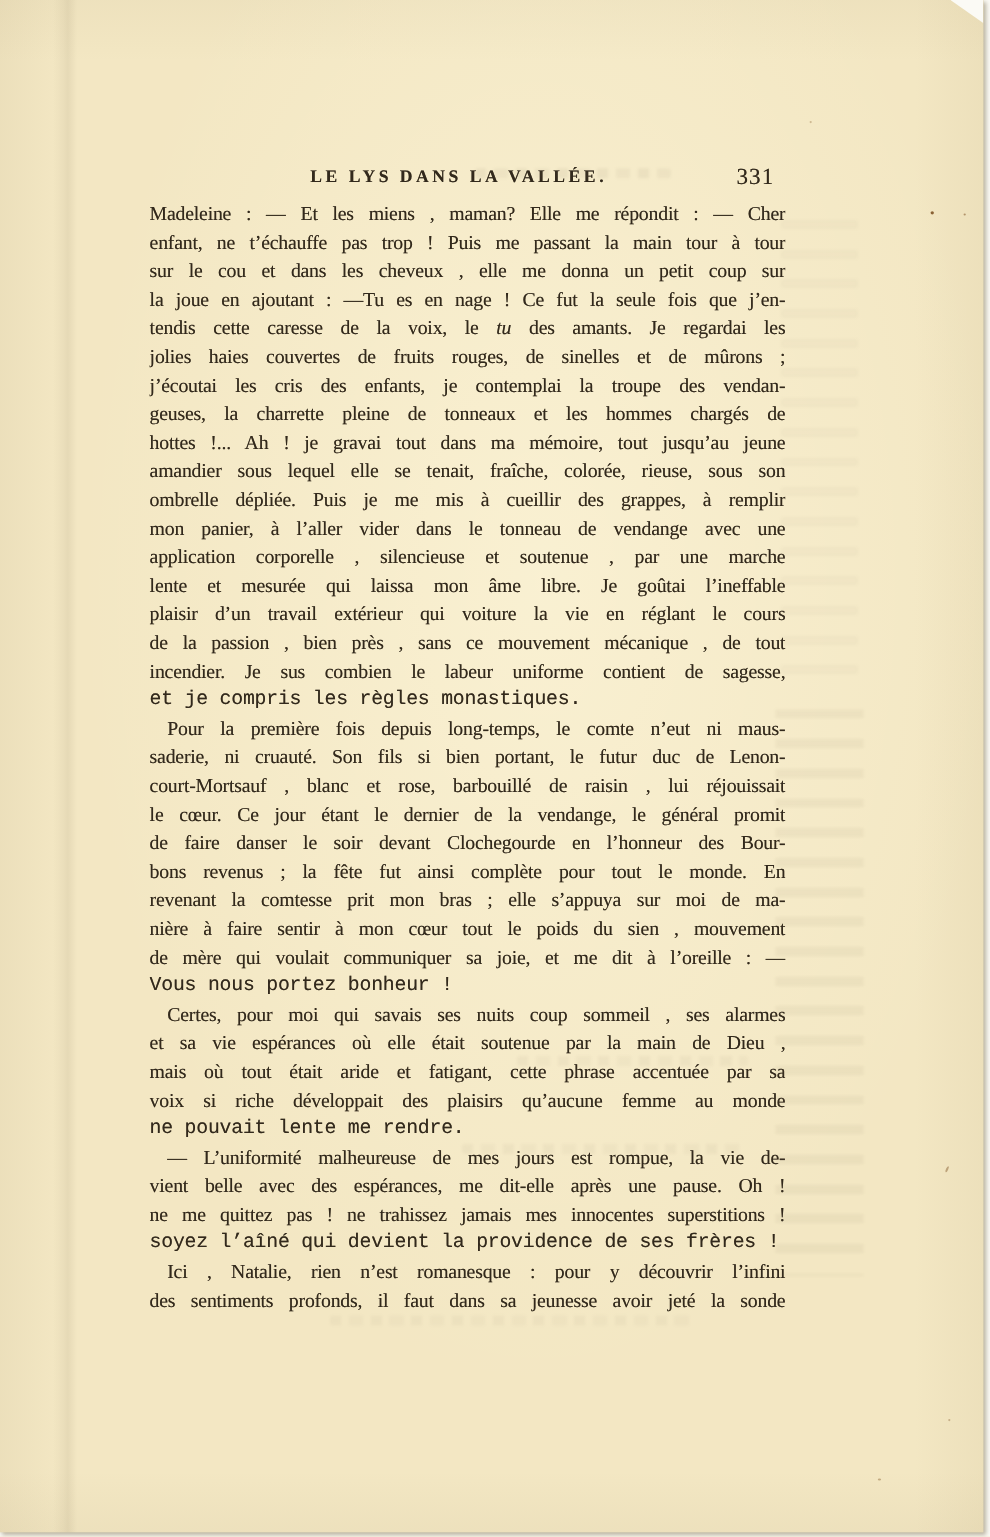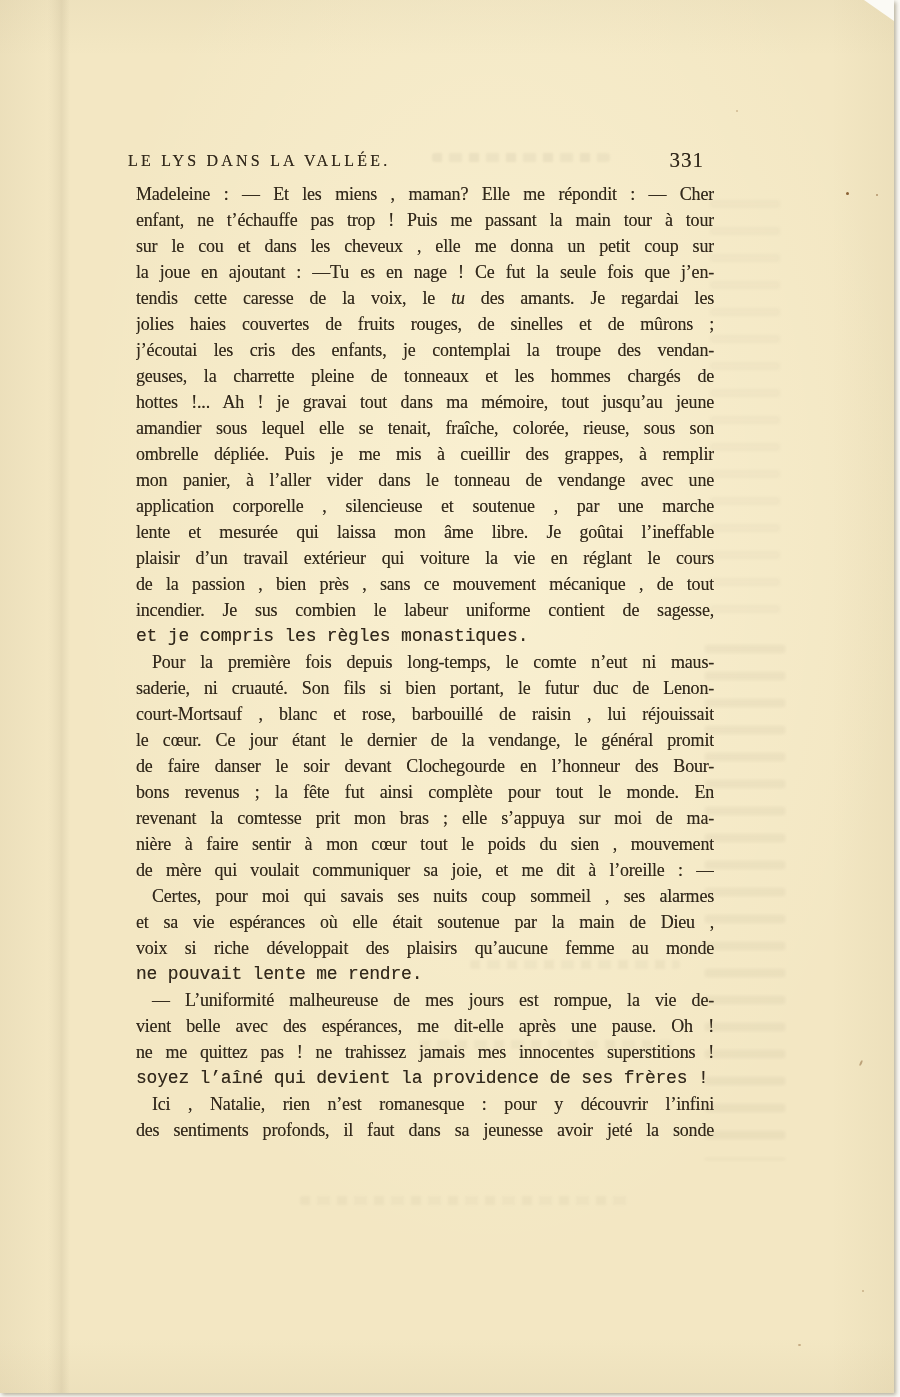--- a/index.html
+++ b/index.html
@@ -41,23 +41,23 @@
 
   
   .running-head {
     position: absolute;
     left: 128px; top: 148px;
     width: 578px; height: 26px;
     color: var(--ink, #32291c);
   }
   .head-title {
     display: block;
-    text-align: left;
+    text-align: center;
     font-size: 16px;
-    font-weight: normal;
+    font-weight: bold;
     letter-spacing: 3.2px;
     padding-top: 4px;
     text-shadow: 0 0 .4px rgba(45,35,20,.6);
   }
   .page-num {
     position: absolute;
     right: 2px; top: 0;
     font-size: 21px;
     font-weight: normal;
     letter-spacing: 1px;
@@ -145,24 +145,26 @@
       <div>
         <div class="line indent">Pour la première fois depuis long-temps, le comte n’eut ni maus-</div>
         <div class="line">saderie, ni cruauté. Son fils si bien portant, le futur duc de Lenon-</div>
         <div class="line">court-Mortsauf , blanc et rose, barbouillé de raisin , lui réjouissait</div>
         <div class="line">le cœur. Ce jour étant le dernier de la vendange, le général promit</div>
         <div class="line">de faire danser le soir devant Clochegourde en l’honneur des Bour-</div>
         <div class="line">bons revenus ; la fête fut ainsi complète pour tout le monde. En</div>
         <div class="line">revenant la comtesse prit mon bras ; elle s’appuya sur moi de ma-</div>
         <div class="line">nière à faire sentir à mon cœur tout le poids du sien , mouvement</div>
         <div class="line">de mère qui voulait communiquer sa joie, et me dit à l’oreille : —</div>
+        <div class="line para-end">Vous nous portez bonheur !</div>
       </div>
       <div>
         <div class="line indent">Certes, pour moi qui savais ses nuits coup sommeil , ses alarmes</div>
         <div class="line">et sa vie espérances où elle était soutenue par la main de Dieu ,</div>
+        <div class="line">mais où tout était aride et fatigant, cette phrase accentuée par sa</div>
         <div class="line">voix si riche développait des plaisirs qu’aucune femme au monde</div>
         <div class="line para-end">ne pouvait lente me rendre.</div>
       </div>
       <div>
         <div class="line indent">— L’uniformité malheureuse de mes jours est rompue, la vie de-</div>
         <div class="line">vient belle avec des espérances, me dit-elle après une pause. Oh !</div>
         <div class="line">ne me quittez pas ! ne trahissez jamais mes innocentes superstitions !</div>
         <div class="line para-end">soyez l’aîné qui devient la providence de ses frères !</div>
       </div>
       <div>

